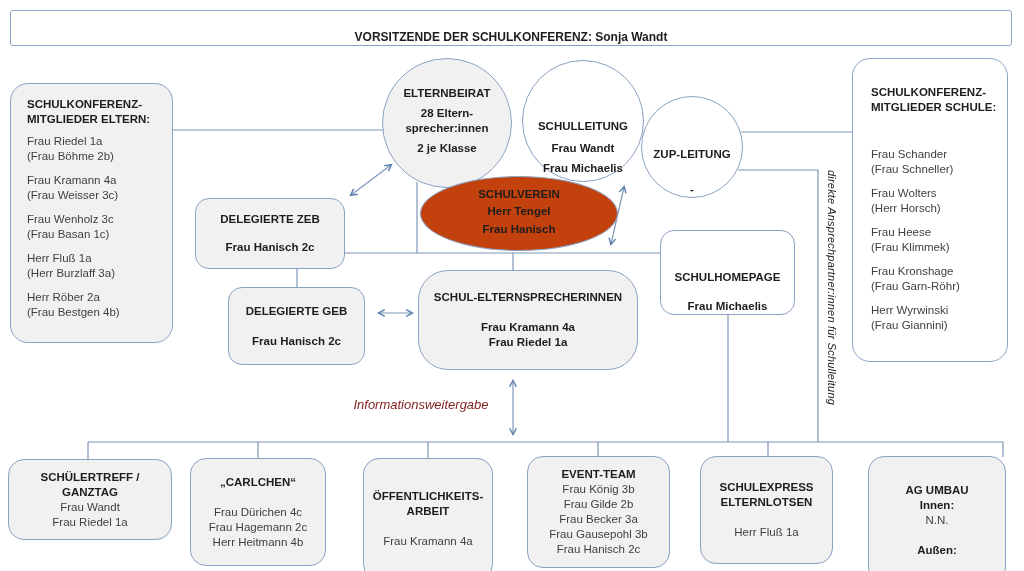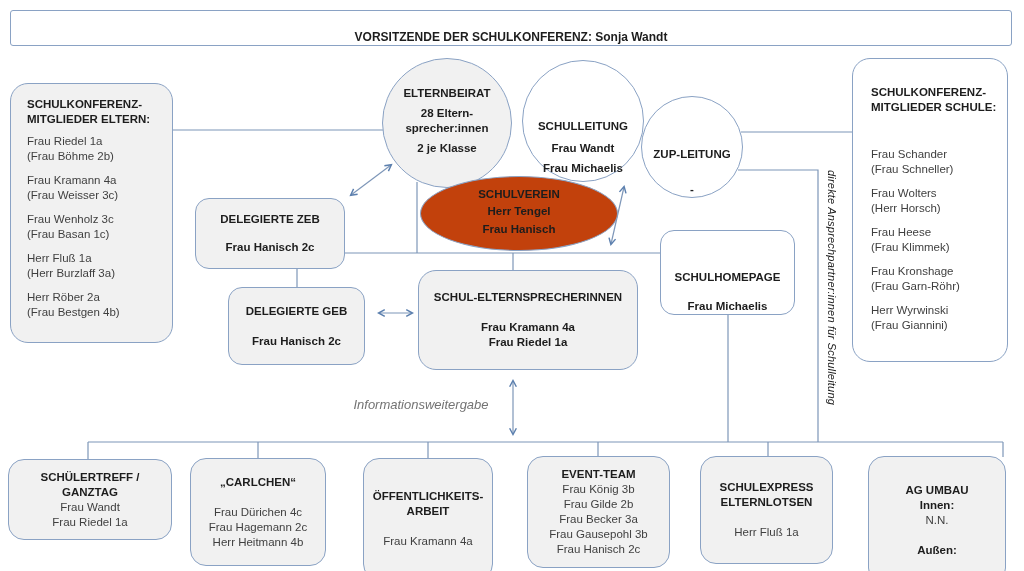--- a/index.html
+++ b/index.html
@@ -40,34 +40,34 @@
   #zup{left:641px;top:96px;width:102px;height:102px;}
   #zup .title{margin-bottom:20px;}
   #schulverein{left:420px;top:176px;width:198px;height:75px;border-radius:50%;background:#c2410c;z-index:2;}
   #schulverein .title{margin-bottom:2px;}
   #schulverein .line{margin-bottom:3px;}
 
   #zeb{left:195px;top:198px;width:150px;height:71px;border-radius:14px;}
   #zeb .title{margin-bottom:13px;}
   #geb{left:228px;top:287px;width:137px;height:78px;border-radius:14px;}
   #geb .title{margin-bottom:15px;}
-  #sprecherinnen{left:418px;top:270px;width:220px;height:100px;border-radius:18px;}
+  #sprecherinnen{left:418px;top:270px;width:220px;height:100px;border-radius:30px;}
   #sprecherinnen .title{margin-bottom:15px;}
   #homepage{left:660px;top:230px;width:135px;height:85px;border-radius:14px;background:#fff;}
   #homepage .title{margin-bottom:14px;}
 
   .bottom{border-radius:16px;padding:15px 4px;}
   #schuelertreff{left:8px;top:459px;width:164px;height:81px;}
   #carlchen{left:190px;top:458px;width:136px;height:108px;}
   #oeffentlichkeit{left:363px;top:458px;width:130px;height:122px;}
   #eventteam{left:527px;top:456px;width:143px;height:112px;}
   #schulexpress{left:700px;top:456px;width:133px;height:108px;}
   #agumbau{left:868px;top:456px;width:138px;height:128px;}
 
-  .float-label{position:absolute;z-index:1;font-style:italic;color:#737373;}
+  .float-label{position:absolute;z-index:1;font-style:italic;color:#7f1d1d;}
   #info-label{left:350px;top:397px;width:142px;font-size:13px;text-align:center;}
   #direkte-label{
     left:820px;top:170px;height:272px;width:18px;font-size:11px;color:#1a1a1a;
     writing-mode:vertical-rl;white-space:nowrap;letter-spacing:0.2px;
   }
 </style>
 </head>
 <body>
 
 <div class="canvas">

